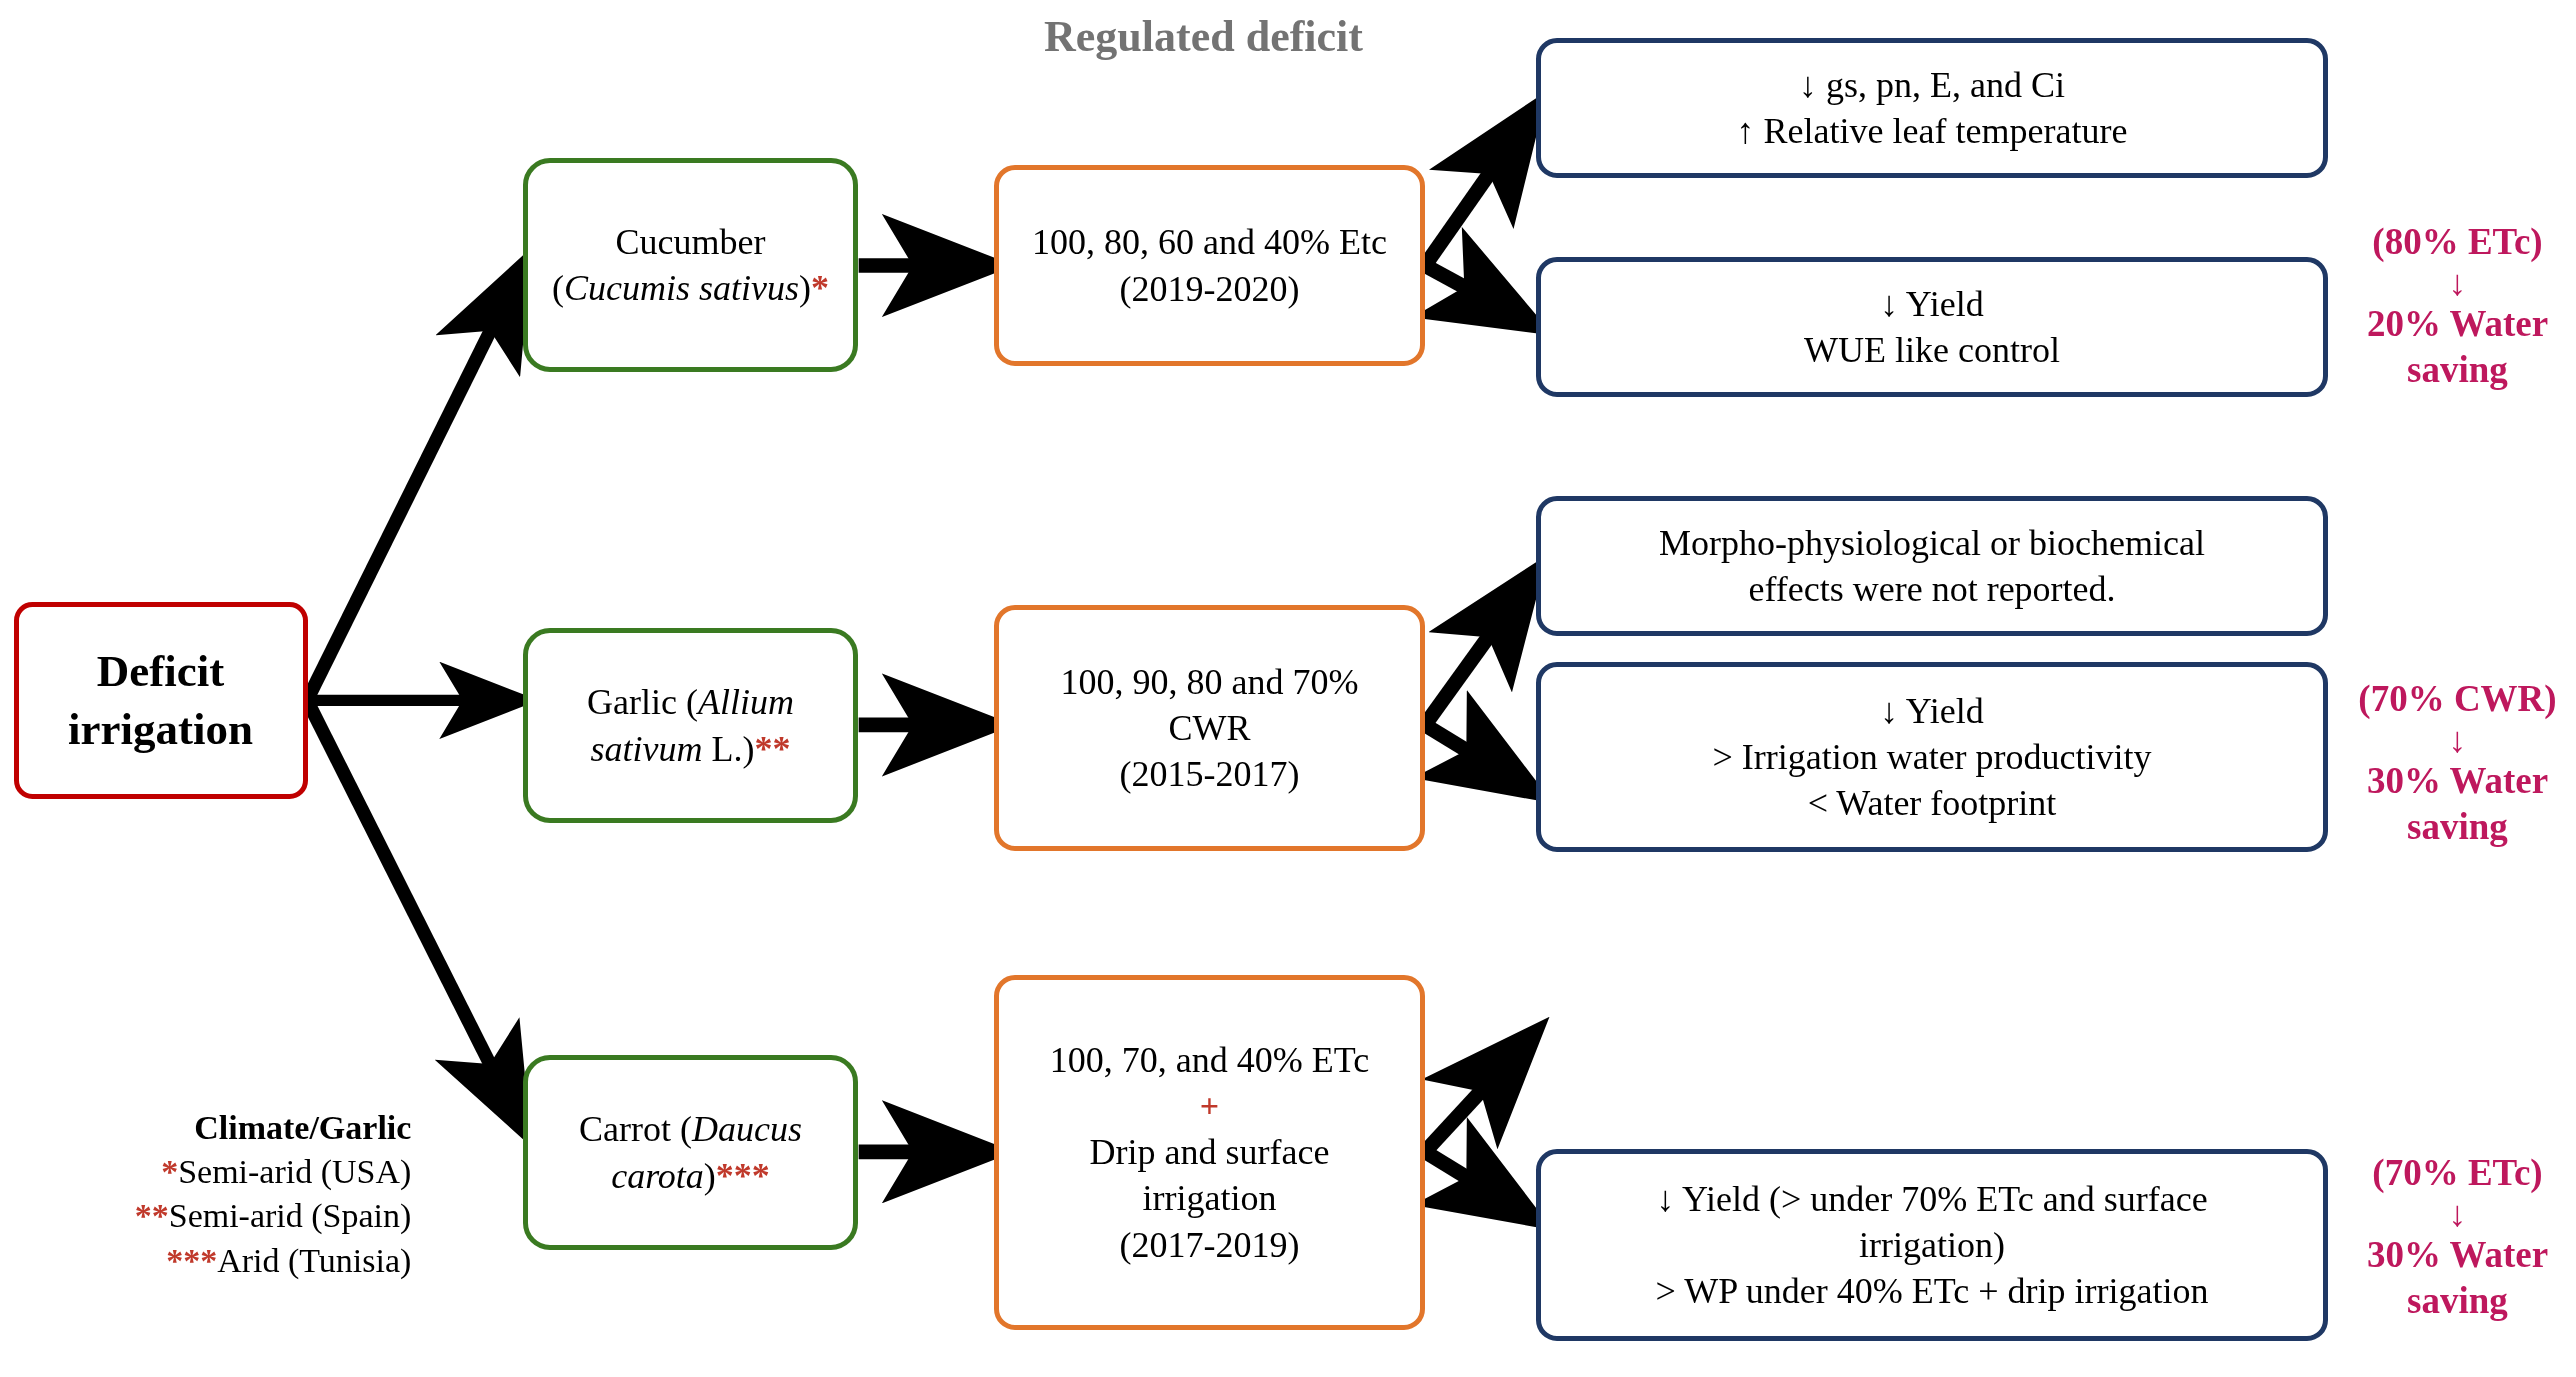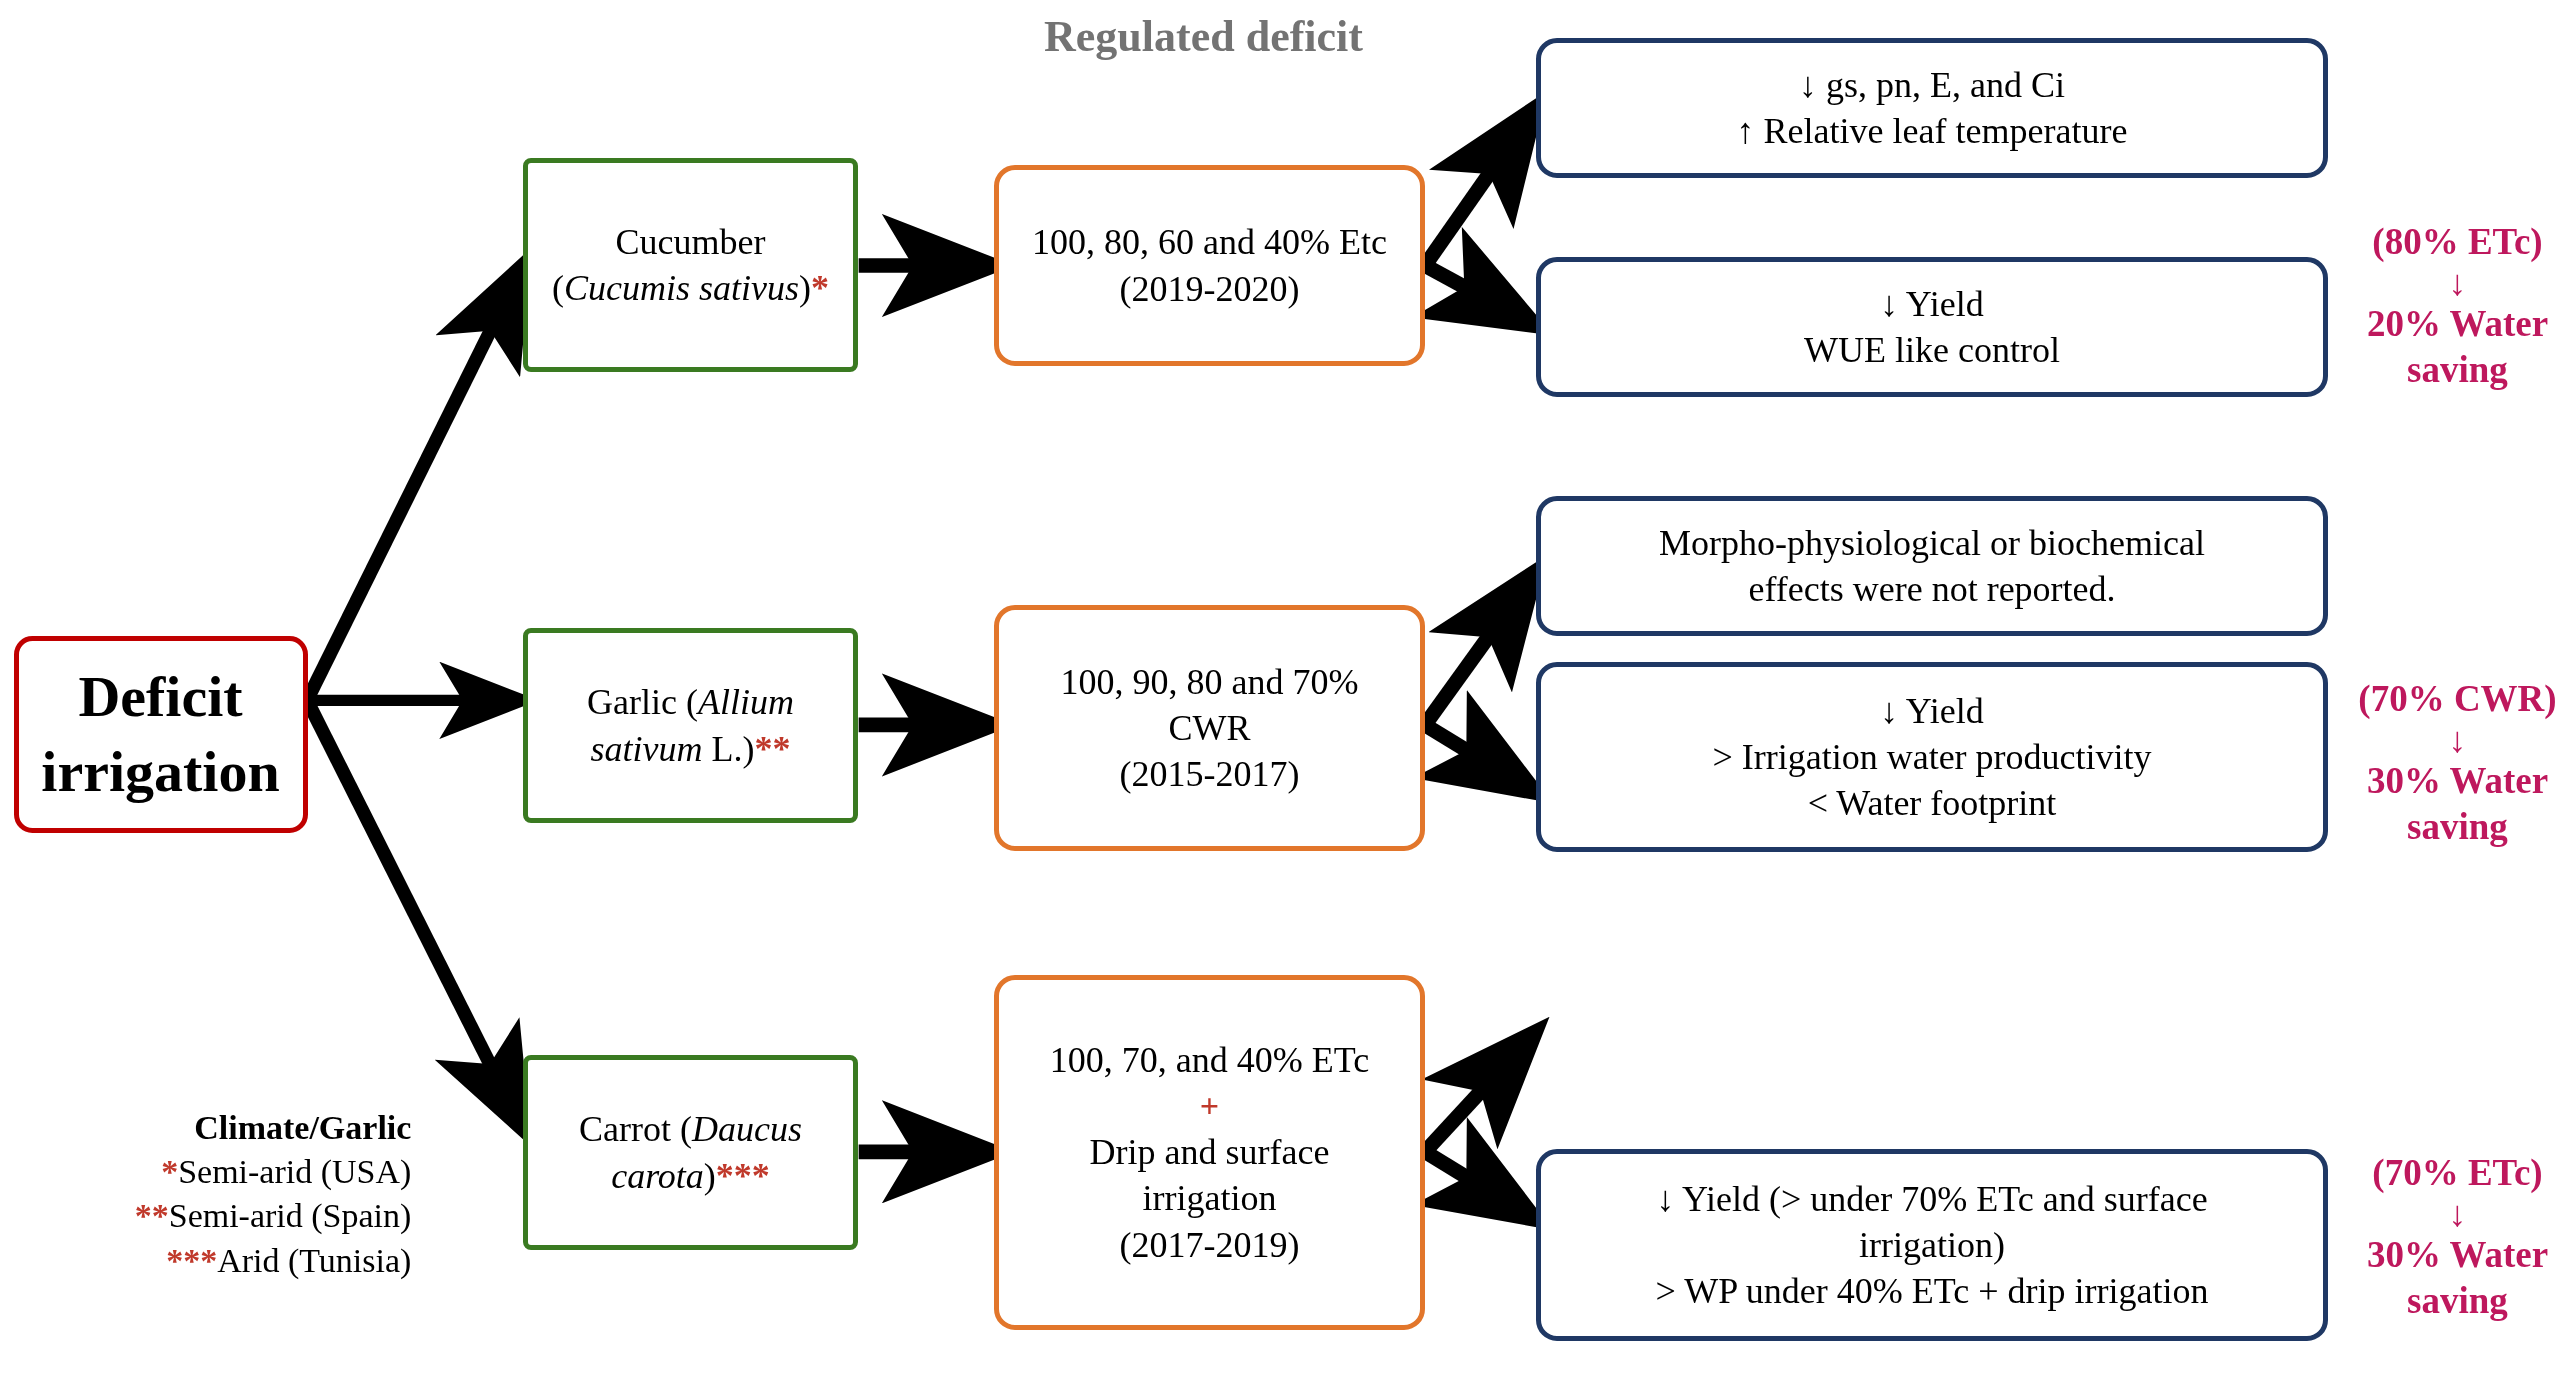--- a/index.html
+++ b/index.html
@@ -20,26 +20,25 @@
     text-align:center;
     line-height:1.28;
     color:#000000;
   }
   .node .inner{padding:0 0;width:100%;}
 
   .node-root{
     border:5.5px solid #C00000;
     border-radius:18.4px;
     font-weight:bold;
-    font-size:58px;
-    margin-top:34px;
+    font-size:45px;
   }
   .node-crop{
     border:5.5px solid #3A7A21;
-    border-radius:8px;
+    border-radius:27px;
     font-size:36px;
   }
   .node-treat{
     border:5.5px solid #E2762B;
     border-radius:21px;
     font-size:36px;
   }
   .node-out{
     border:5.5px solid #1F3864;
     border-radius:21px;

